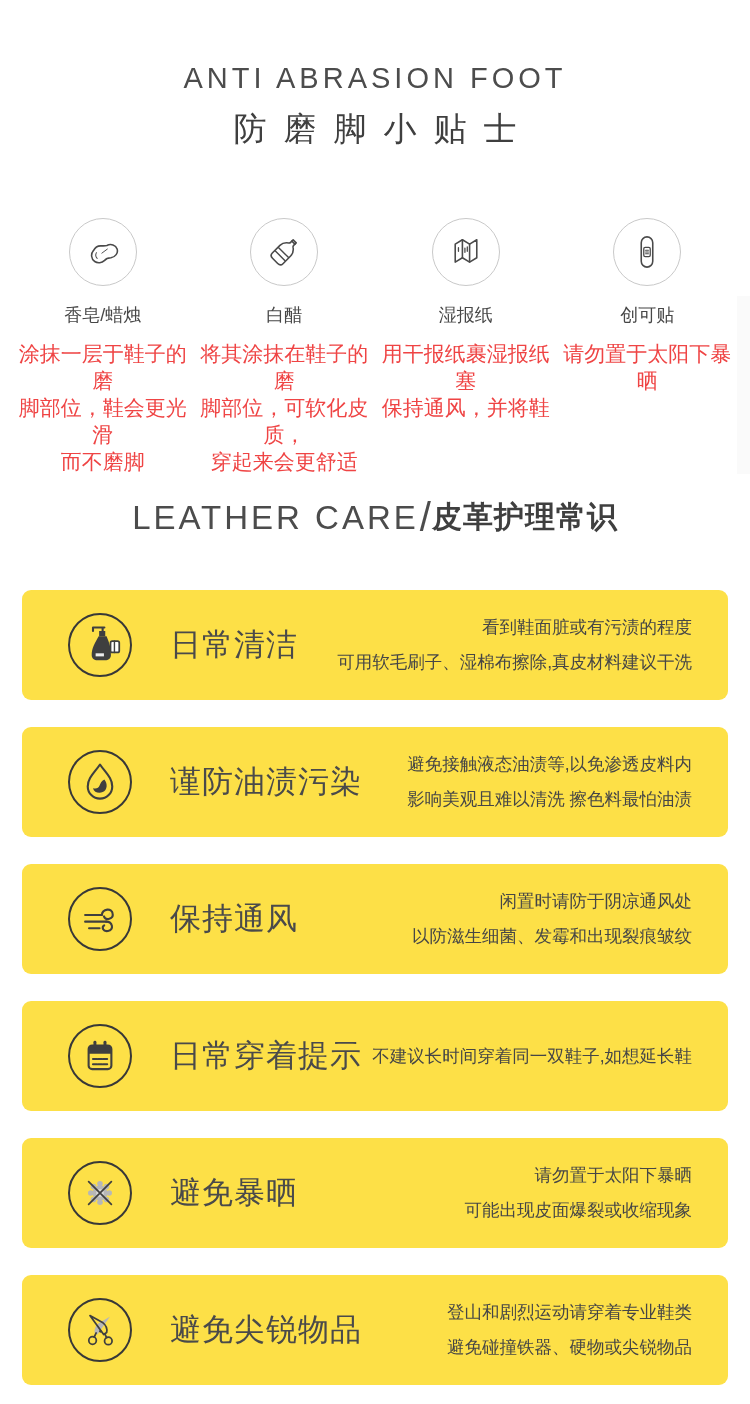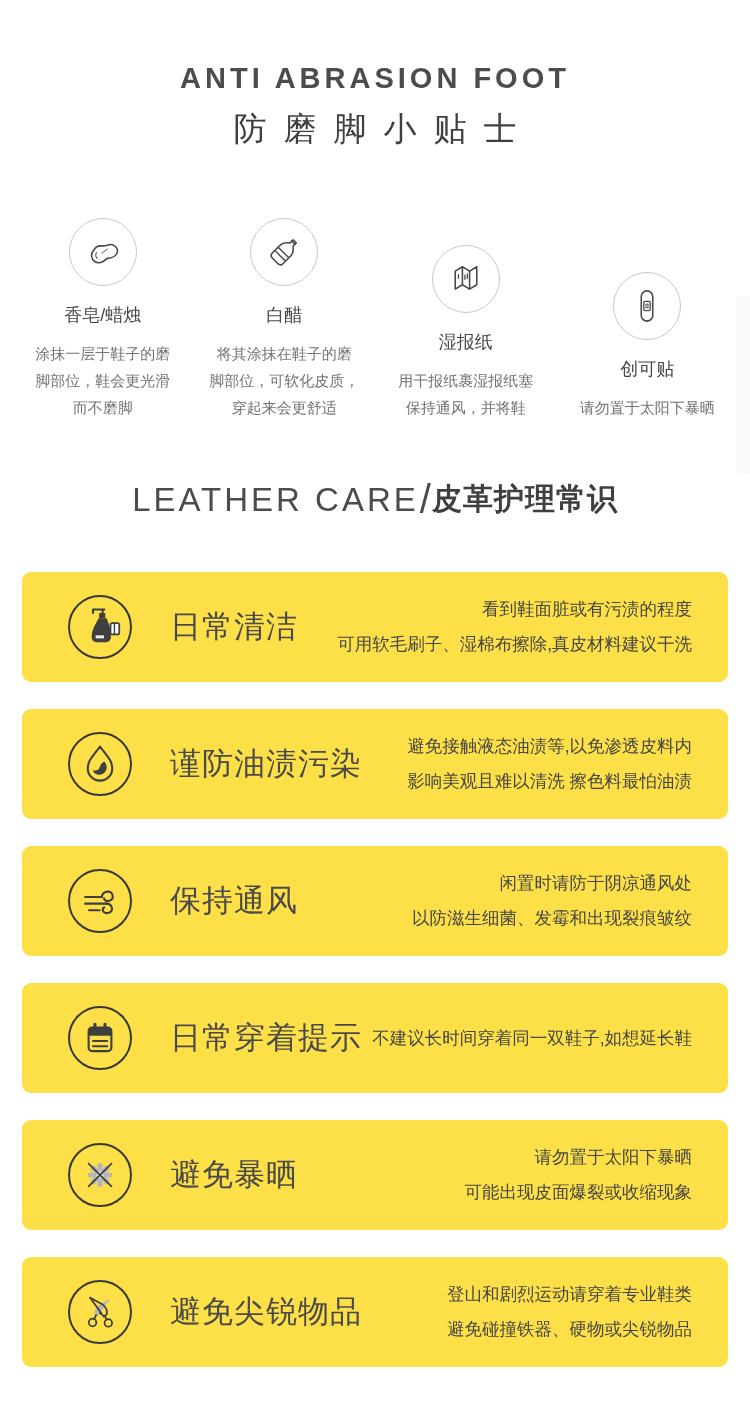--- a/index.html
+++ b/index.html
@@ -5,34 +5,34 @@
   html,body{margin:0;padding:0;background:#ffffff;}
   body{
     width:750px;min-height:1404px;position:relative;
     font-family:"Liberation Sans","DejaVu Sans",sans-serif;
     -webkit-font-smoothing:antialiased;
   }
   .page{width:750px;padding-bottom:44px;position:relative;overflow:hidden;}
 
   
   .header{padding-top:62px;text-align:center;color:#4c4c4c;}
-  .title-en{font-size:29px;letter-spacing:4px;font-weight:700;color:#4c4c4c;}
+  .title-en{font-size:29px;letter-spacing:4px;font-weight:400;color:#4c4c4c;}
   .title-zh{margin-top:12px;font-size:33px;font-weight:normal;letter-spacing:17px;padding-left:17px;color:#3f3f3f;}
 
   
-  .tips{margin-top:66px;display:flex;padding:0 12px;align-items:flex-end;}
+  .tips{margin-top:66px;display:flex;padding:0 12px;}
   .tip{flex:1 1 0;text-align:center;padding:0 6px;}
   .tip-circle{width:66px;height:66px;border:1.5px solid #c9c9c9;border-radius:50%;
     margin:0 auto;display:flex;align-items:center;justify-content:center;background:#fff;}
   .tip-circle svg{display:block;}
   .tip-label{margin-top:17px;font-size:18px;color:#474747;}
-  .tip-desc{margin-top:13px;font-size:15px;color:#737373;line-height:27px;}
-
-  
-  .care-heading{margin-top:56px;text-align:center;color:#4c4c4c;white-space:nowrap;}
+  .tip-desc{margin-top:13px;font-size:21px;color:#ef4444;line-height:27px;}
+
+  
+  .care-heading{margin-top:20px;text-align:center;color:#4c4c4c;white-space:nowrap;}
   .care-heading .en{font-size:33px;letter-spacing:3px;font-weight:400;vertical-align:middle;}
   .care-heading .slash{font-size:40px;font-weight:400;vertical-align:middle;margin:0 1px;}
   .care-heading .zh{font-size:30px;font-weight:bold;letter-spacing:1px;vertical-align:middle;color:#3f3f3f;}
 
   
   .care-list{margin-top:50px;padding:0 22px;}
   .care-row{height:110px;background:#fde047;border-radius:9px;display:flex;align-items:center;
     margin-bottom:27px;padding:0 36px 0 46px;box-sizing:border-box;}
   .care-row:last-child{margin-bottom:12px;}
   .care-circle{width:64px;height:64px;border:2.5px solid #383838;border-radius:50%;flex:none;

